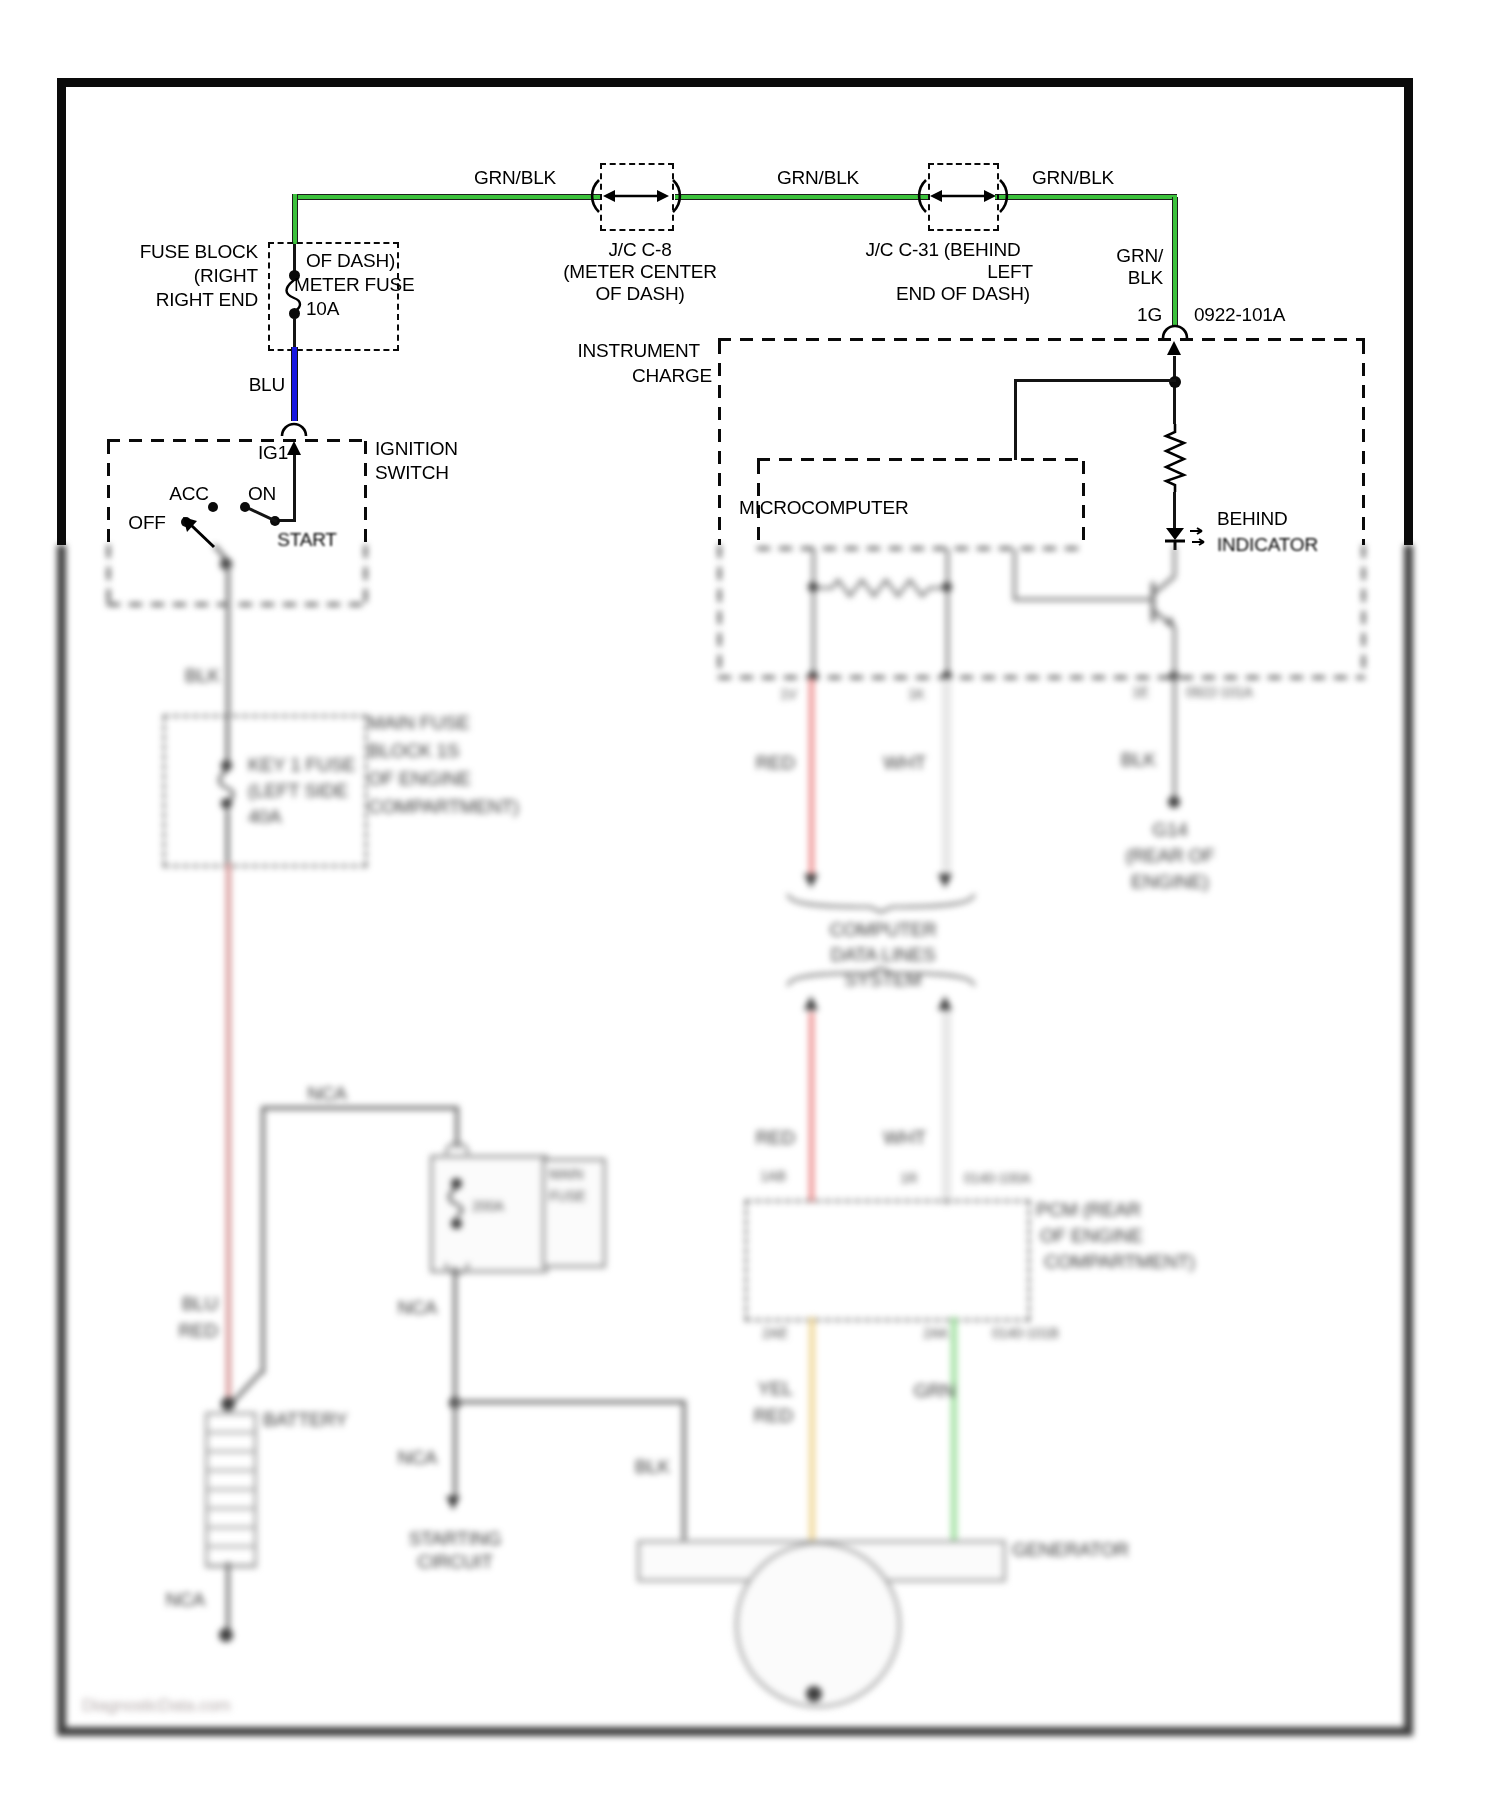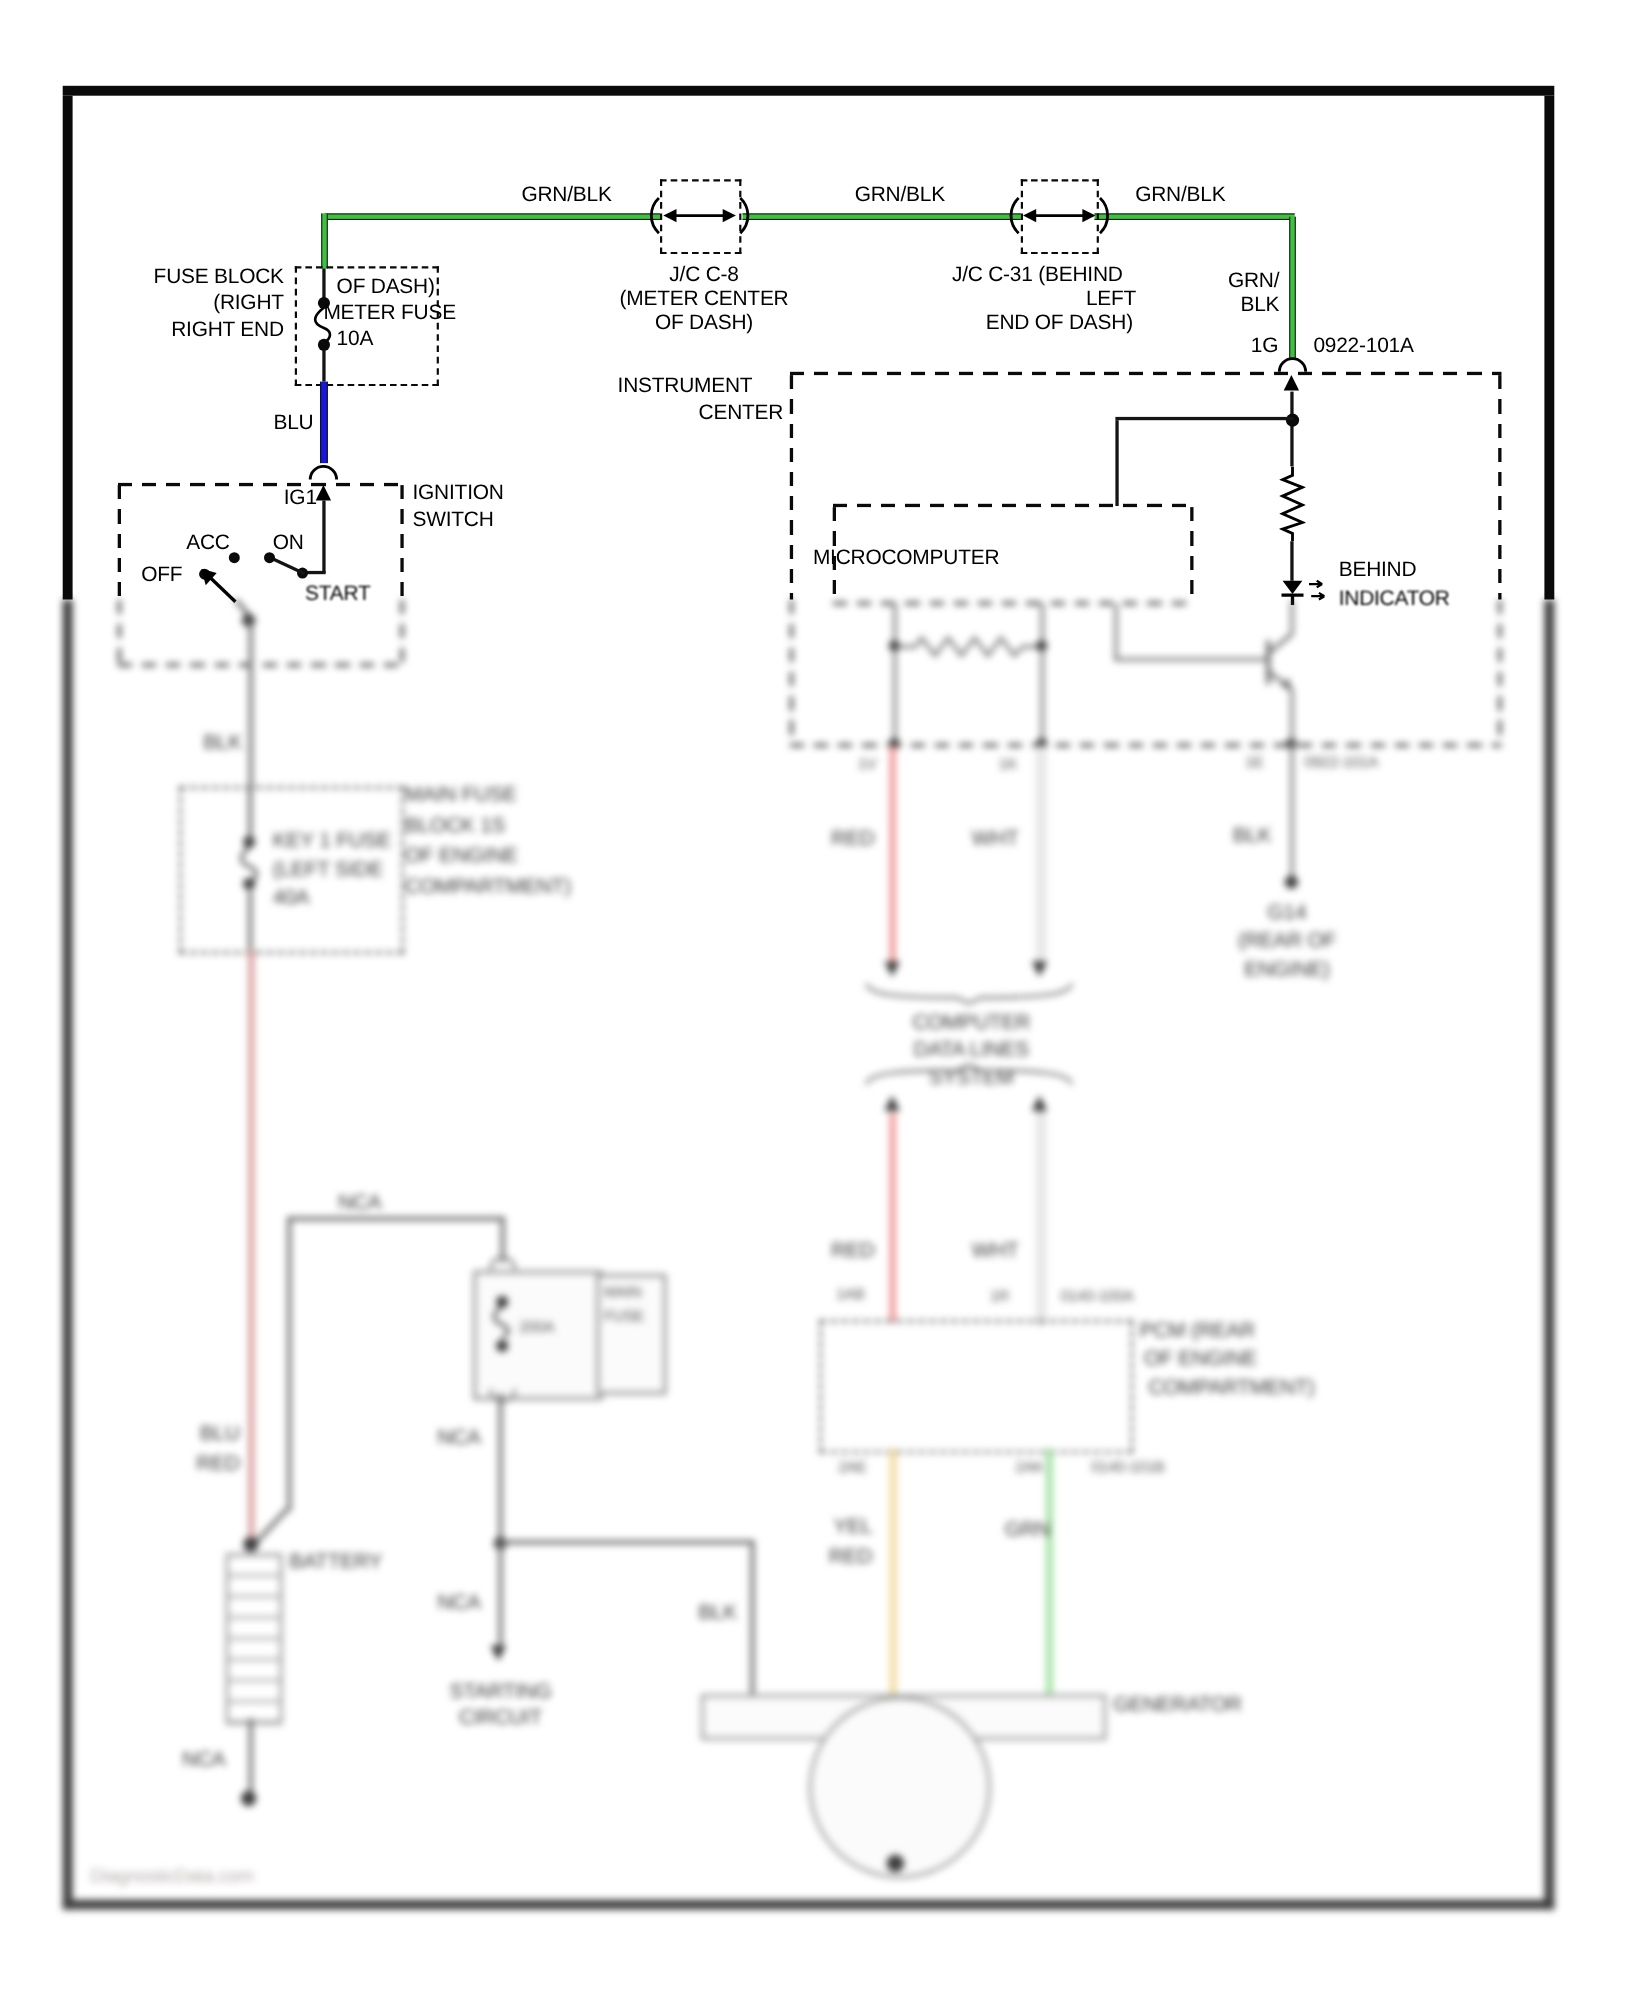--- a/index.html
+++ b/index.html
@@ -119,22 +119,22 @@
   <div class="t tc" style="left:97px;top:511px;width:100px">OFF</div>
   <div class="t tc" style="left:257px;top:528px;width:100px;filter:blur(1px)">START</div>
   <svg class="svg" style="left:182px;top:517px" width="38" height="32" viewBox="0 0 38 32">
     <line x1="32" y1="30" x2="9" y2="8" stroke="#000" stroke-width="3"></line>
     <polygon points="1,0 15,4 5,15" fill="#000"></polygon>
   </svg>
 
   <div class="dh" style="left:718px;top:338px;width:647px"></div>
   <div class="dv" style="left:718px;top:341px;height:204px"></div>
   <div class="dv" style="left:1362px;top:341px;height:204px"></div>
-  <div class="t tr" style="left:492px;top:339px;width:192px">INSTRUMENT</div>
-  <div class="t tr" style="left:520px;top:364px;width:192px">CENTER</div>
+  <div class="t tr" style="left:508px;top:339px;width:192px">INSTRUMENT</div>
+  <div class="t tr" style="left:520px;top:364px;width:192px">CHARGE</div>
 
   <div class="au" style="left:1167px;top:341px"></div>
   <div class="w" style="left:1173px;top:356px;width:3px;height:68px"></div>
   <div class="dot" style="left:1169px;top:376px;width:12px;height:12px"></div>
   <div class="w" style="left:1014px;top:379px;width:162px;height:3px"></div>
   <div class="w" style="left:1014px;top:382px;width:3px;height:78px"></div>
 
   <div class="dh" style="left:757px;top:458px;width:328px"></div>
   <div class="dv" style="left:757px;top:461px;height:84px"></div>
   <div class="dv" style="left:1082px;top:461px;height:84px"></div>

